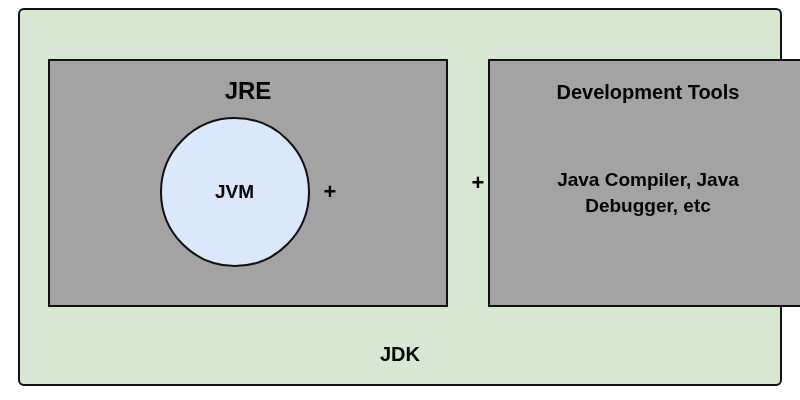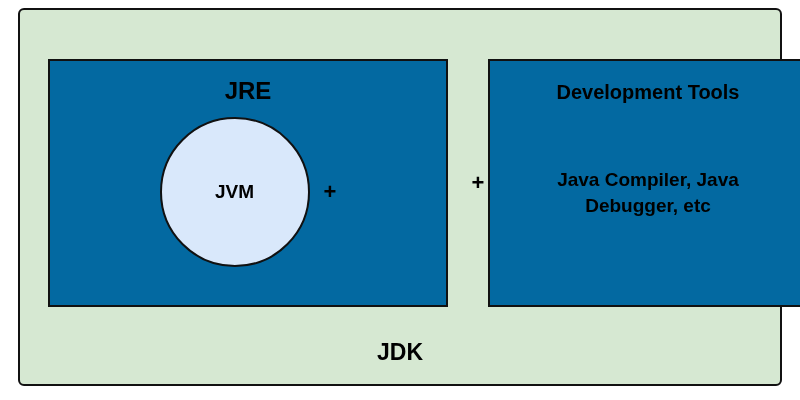--- a/index.html
+++ b/index.html
@@ -23,21 +23,21 @@
     top: 8px;
     width: 764px;
     height: 378px;
     background: #d6e8d2;
     border: 2px solid #111111;
     border-radius: 6px;
   }
 
   .panel {
     position: absolute;
-    background: #0369a1;
+    background: #a3a3a3;
     border: 2px solid #111111;
   }
 
   .jre-box {
     left: 28px;
     top: 49px;
     width: 400px;
     height: 248px;
     display: flex;
     flex-direction: column;
@@ -126,21 +126,21 @@
     line-height: 1.35;
     padding-bottom: 24px;
   }
 
   .jdk-label {
     position: absolute;
     left: 0;
     right: 0;
     bottom: 18px;
     text-align: center;
-    font-size: 23px;
+    font-size: 20px;
     font-weight: 700;
     color: #000000;
   }
 </style>
 </head>
 <body>
 
 <div class="canvas">
   <div class="jdk-box">
 

